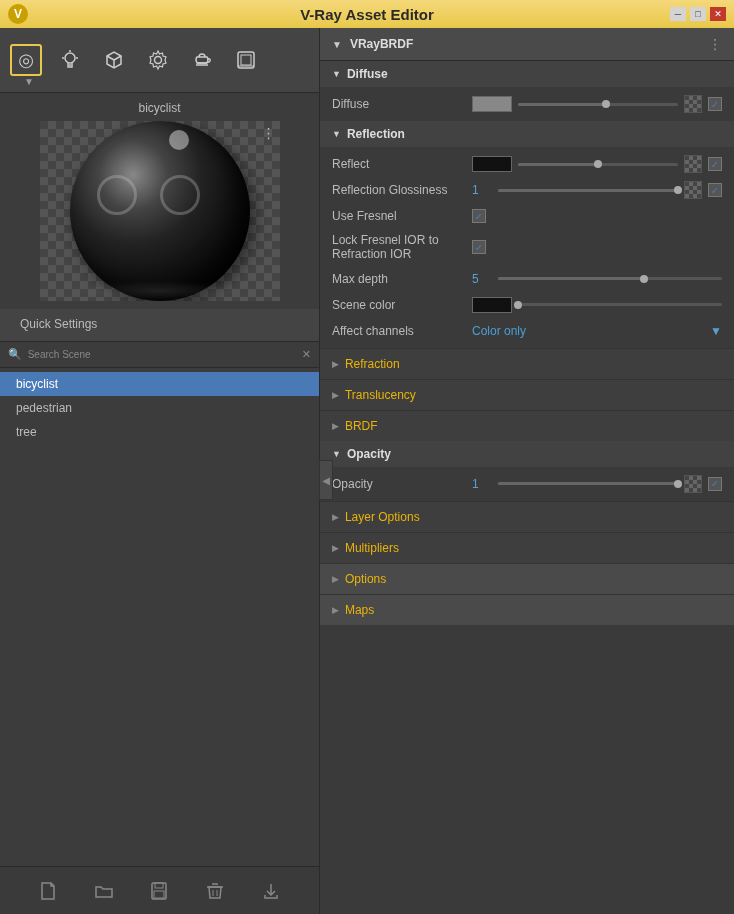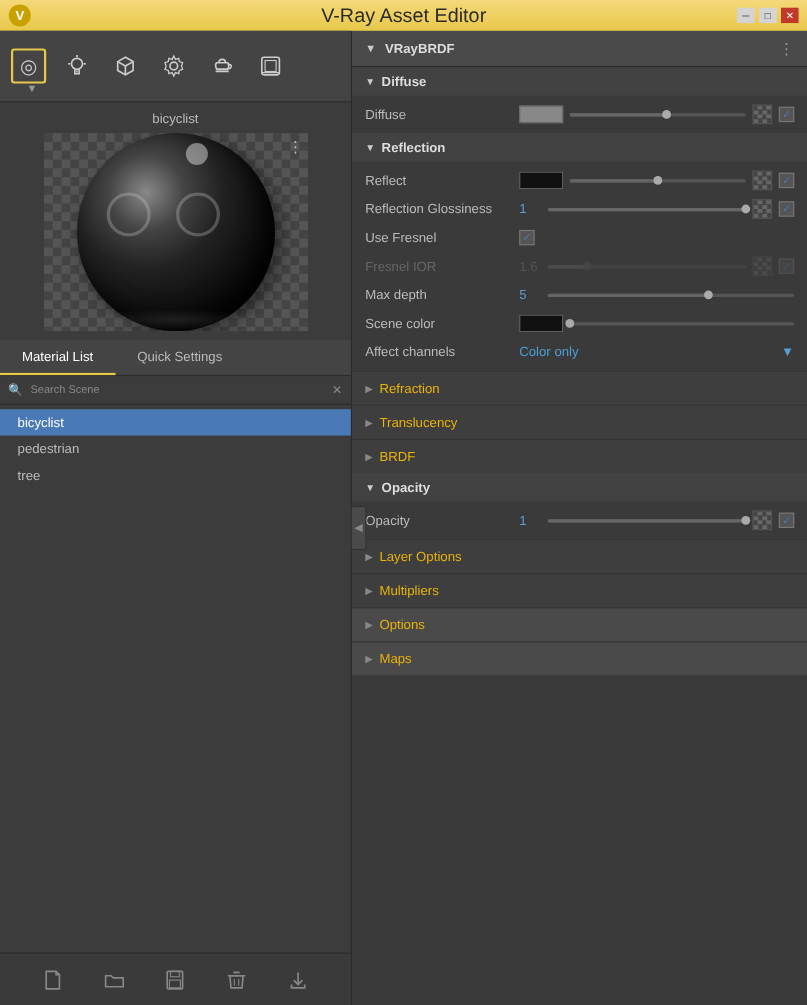--- a/index.html
+++ b/index.html
@@ -17,21 +17,21 @@
     }
     .title-bar-logo {
       width: 20px; height: 20px;
       border-radius: 50%;
       background: #c8a000;
       display: flex; align-items: center; justify-content: center;
       color: white; font-size: 10px; font-weight: bold;
     }
     .title-bar-title {
       position: absolute; left: 50%; transform: translateX(-50%);
-      font-size: 18px; color: #2a2a2a; font-weight: normal;
+      font-size: 15px; color: #2a2a2a; font-weight: bold;
     }
     .title-bar-controls { display: flex; gap: 4px; }
     .title-btn {
       width: 16px; height: 14px; border: none; cursor: pointer;
       display: flex; align-items: center; justify-content: center; font-size: 9px;
     }
     .title-btn-min { background: #d4d4d4; color: #333; }
     .title-btn-max { background: #d4d4d4; color: #333; }
     .title-btn-close { background: #c0392b; color: white; }
 
@@ -390,21 +390,20 @@
           </div>
 
           <div style="position:absolute; bottom:0; left:50%; transform:translateX(-50%); width:160px; height:20px;
             background:radial-gradient(ellipse, rgba(255,255,255,0.1), transparent 70%);"></div>
         </div>
         <div class="preview-menu-btn">⋮</div>
       </div>
     </div>
 
     <div class="tabs">
-      <div class="tab active">Material List</div>
       <div class="tab">Quick Settings</div>
     </div>
 
     <div class="search-bar">
       <span class="search-icon">🔍</span>
       <input class="search-input" type="text" placeholder="Search Scene" style="">
       <span class="search-clear">✕</span>
     </div>
 
     <div class="material-list">
@@ -516,33 +515,27 @@
         </div>
       </div>
 
       <div class="prop-row">
         <span class="prop-label">Use Fresnel</span>
         <div class="prop-value">
           <div class="checkbox checked"></div>
         </div>
       </div>
 
-
-      <div class="prop-row">
-        <span class="prop-label disabled">Fresnel IOR</span>
-        <div class="prop-value">
-          <span class="prop-number disabled">1.6</span>
-          <div class="slider-track" style="opacity:0.4;">
-            <div class="slider-fill" style="width:20%;"></div>
-            <div class="slider-thumb disabled" style="left:20%;"></div>
-          </div>
-          <div class="texture-btn" style="opacity:0.4;"></div>
-          <div class="checkbox checked" style="opacity:0.4;"></div>
-        </div>
-      </div>
+      <div class="prop-row">
+        <span class="prop-label" style="line-height:1.2;">Lock Fresnel IOR to Refraction IOR</span>
+        <div class="prop-value">
+          <div class="checkbox checked"></div>
+        </div>
+      </div>
+
 
       <div class="prop-row">
         <span class="prop-label">Max depth</span>
         <div class="prop-value">
           <span class="prop-number">5</span>
           <div class="slider-track">
             <div class="slider-fill" style="width:65%;"></div>
             <div class="slider-thumb" style="left:65%;"></div>
           </div>
         </div>

